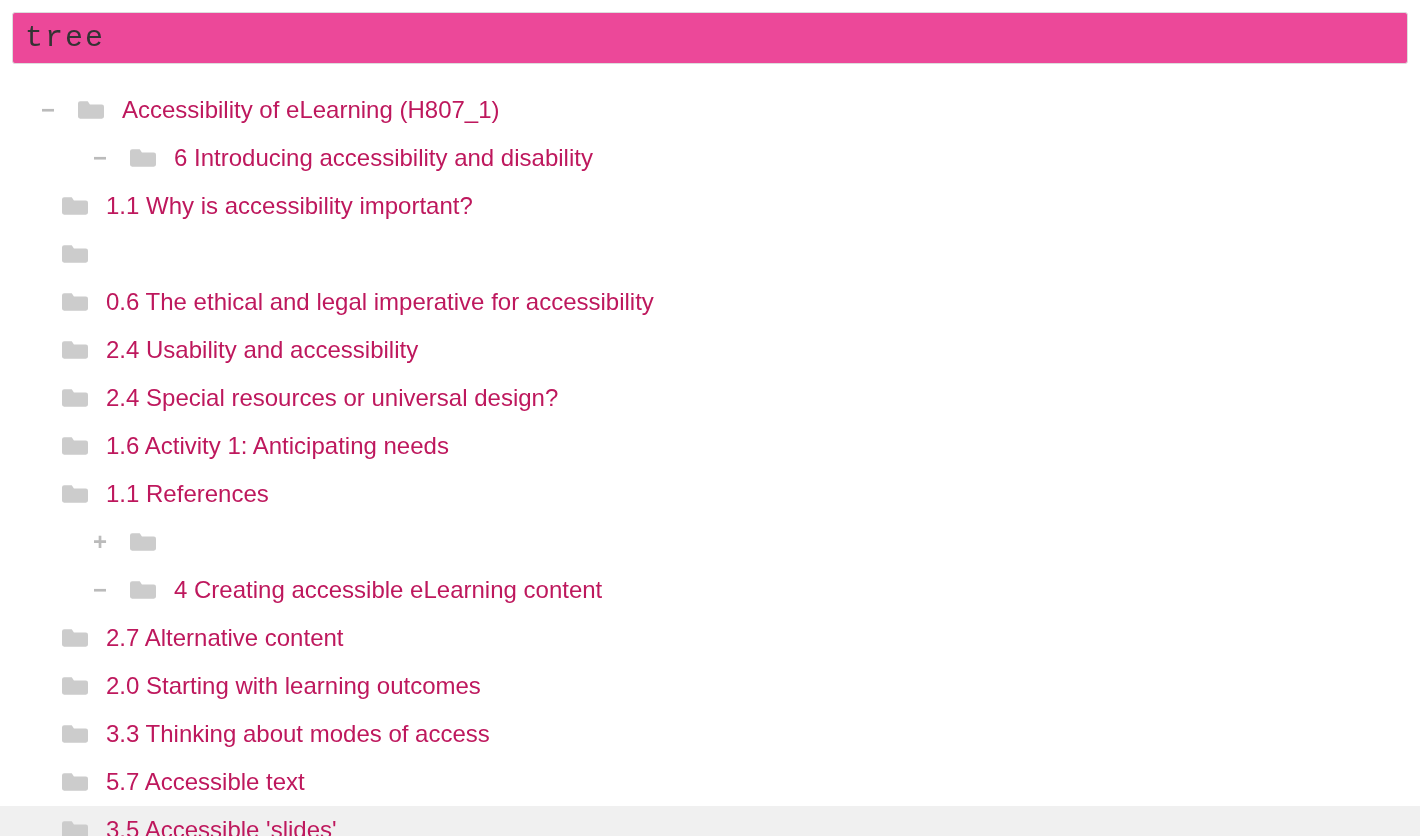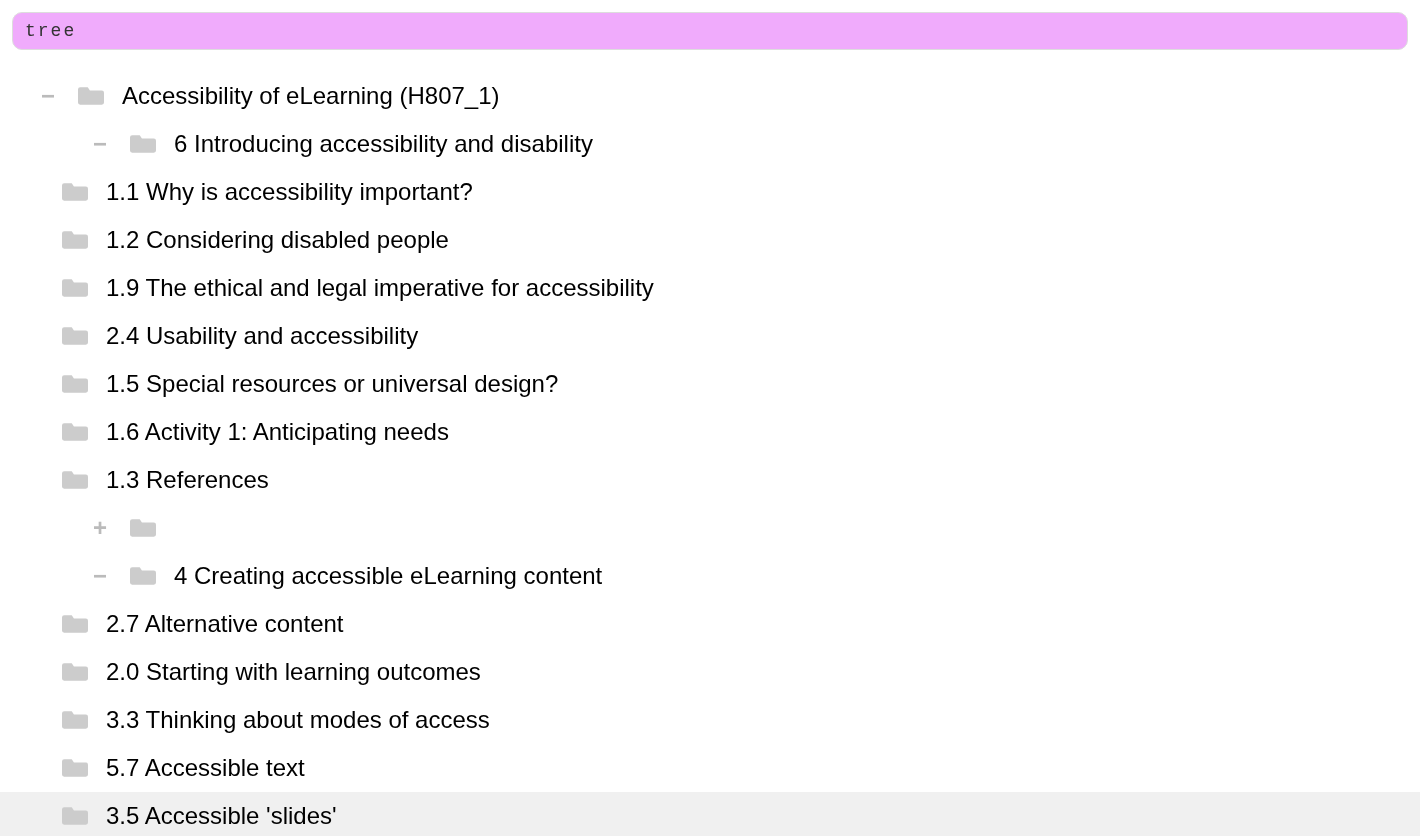--- a/index.html
+++ b/index.html
@@ -11,24 +11,24 @@
       font-family: -apple-system, BlinkMacSystemFont, "Helvetica Neue", Arial, sans-serif;
       font-size: 24px;
       color: #333;
       background: #fff;
     }
     .search-box {
       width: calc(100% - 24px);
       margin: 12px;
       padding: 8px 12px;
       border: 1px solid #ddd;
-      border-radius: 10px;
-      background: #f0abfc;
+      border-radius: 3px;
+      background: #ec4899;
       font-family: "Courier New", Courier, monospace;
-      font-size: 18px;
+      font-size: 30px;
       letter-spacing: 2px;
       color: #333;
       outline: none;
     }
     .tree {
       padding: 10px 0;
     }
     .tree-row {
       display: flex;
       align-items: center;
@@ -62,21 +62,21 @@
       margin-left: 18px;
       margin-right: 18px;
       flex-shrink: 0;
     }
     .folder-icon svg {
       width: 100%;
       height: 100%;
       display: block;
     }
     .label {
-      color: #000000;
+      color: #be185d;
       white-space: nowrap;
     }
     .indent-1 { padding-left: 36px; }
     .indent-2 { padding-left: 88px; }
     .indent-3 { }
   </style>
 </head>
 <body>
 
 
@@ -114,66 +114,65 @@
     </span>
     <span class="label">1.1 Why is accessibility important?</span>
   </div>
   <div class="tree-row indent-3">
     <span class="toggle-spacer"></span>
     <span class="folder-icon">
       <svg viewBox="0 0 24 20">
           <path fill="#ccc" d="M2 2h7l2 3h11a2 2 0 0 1 2 2v9a2 2 0 0 1-2 2H2a2 2 0 0 1-2-2V4a2 2 0 0 1 2-2z"></path>
         </svg>
     </span>
-    <span class="label">1.2 Considering disabled people</span>
-  </div>
-  <div class="tree-row indent-3">
-    <span class="toggle-spacer"></span>
-    <span class="folder-icon">
-      <svg viewBox="0 0 24 20">
-          <path fill="#ccc" d="M2 2h7l2 3h11a2 2 0 0 1 2 2v9a2 2 0 0 1-2 2H2a2 2 0 0 1-2-2V4a2 2 0 0 1 2-2z"></path>
-        </svg>
-    </span>
-    <span class="label">1.9 The ethical and legal imperative for accessibility</span>
+  </div>
+  <div class="tree-row indent-3">
+    <span class="toggle-spacer"></span>
+    <span class="folder-icon">
+      <svg viewBox="0 0 24 20">
+          <path fill="#ccc" d="M2 2h7l2 3h11a2 2 0 0 1 2 2v9a2 2 0 0 1-2 2H2a2 2 0 0 1-2-2V4a2 2 0 0 1 2-2z"></path>
+        </svg>
+    </span>
+    <span class="label">0.6 The ethical and legal imperative for accessibility</span>
   </div>
   <div class="tree-row indent-3">
     <span class="toggle-spacer"></span>
     <span class="folder-icon">
       <svg viewBox="0 0 24 20">
           <path fill="#ccc" d="M2 2h7l2 3h11a2 2 0 0 1 2 2v9a2 2 0 0 1-2 2H2a2 2 0 0 1-2-2V4a2 2 0 0 1 2-2z"></path>
         </svg>
     </span>
     <span class="label">2.4 Usability and accessibility</span>
   </div>
   <div class="tree-row indent-3">
     <span class="toggle-spacer"></span>
     <span class="folder-icon">
       <svg viewBox="0 0 24 20">
           <path fill="#ccc" d="M2 2h7l2 3h11a2 2 0 0 1 2 2v9a2 2 0 0 1-2 2H2a2 2 0 0 1-2-2V4a2 2 0 0 1 2-2z"></path>
         </svg>
     </span>
-    <span class="label">1.5 Special resources or universal design?</span>
+    <span class="label">2.4 Special resources or universal design?</span>
   </div>
   <div class="tree-row indent-3">
     <span class="toggle-spacer"></span>
     <span class="folder-icon">
       <svg viewBox="0 0 24 20">
           <path fill="#ccc" d="M2 2h7l2 3h11a2 2 0 0 1 2 2v9a2 2 0 0 1-2 2H2a2 2 0 0 1-2-2V4a2 2 0 0 1 2-2z"></path>
         </svg>
     </span>
     <span class="label">1.6 Activity 1: Anticipating needs</span>
   </div>
   <div class="tree-row indent-3">
     <span class="toggle-spacer"></span>
     <span class="folder-icon">
       <svg viewBox="0 0 24 20">
           <path fill="#ccc" d="M2 2h7l2 3h11a2 2 0 0 1 2 2v9a2 2 0 0 1-2 2H2a2 2 0 0 1-2-2V4a2 2 0 0 1 2-2z"></path>
         </svg>
     </span>
-    <span class="label">1.3 References</span>
+    <span class="label">1.1 References</span>
   </div>
 
   <div class="tree-row indent-2">
     <span class="toggle">+</span>
     <span class="folder-icon">
       <svg viewBox="0 0 24 20">
           <path fill="#ccc" d="M2 2h7l2 3h11a2 2 0 0 1 2 2v9a2 2 0 0 1-2 2H2a2 2 0 0 1-2-2V4a2 2 0 0 1 2-2z"></path>
         </svg>
     </span>
   </div>

